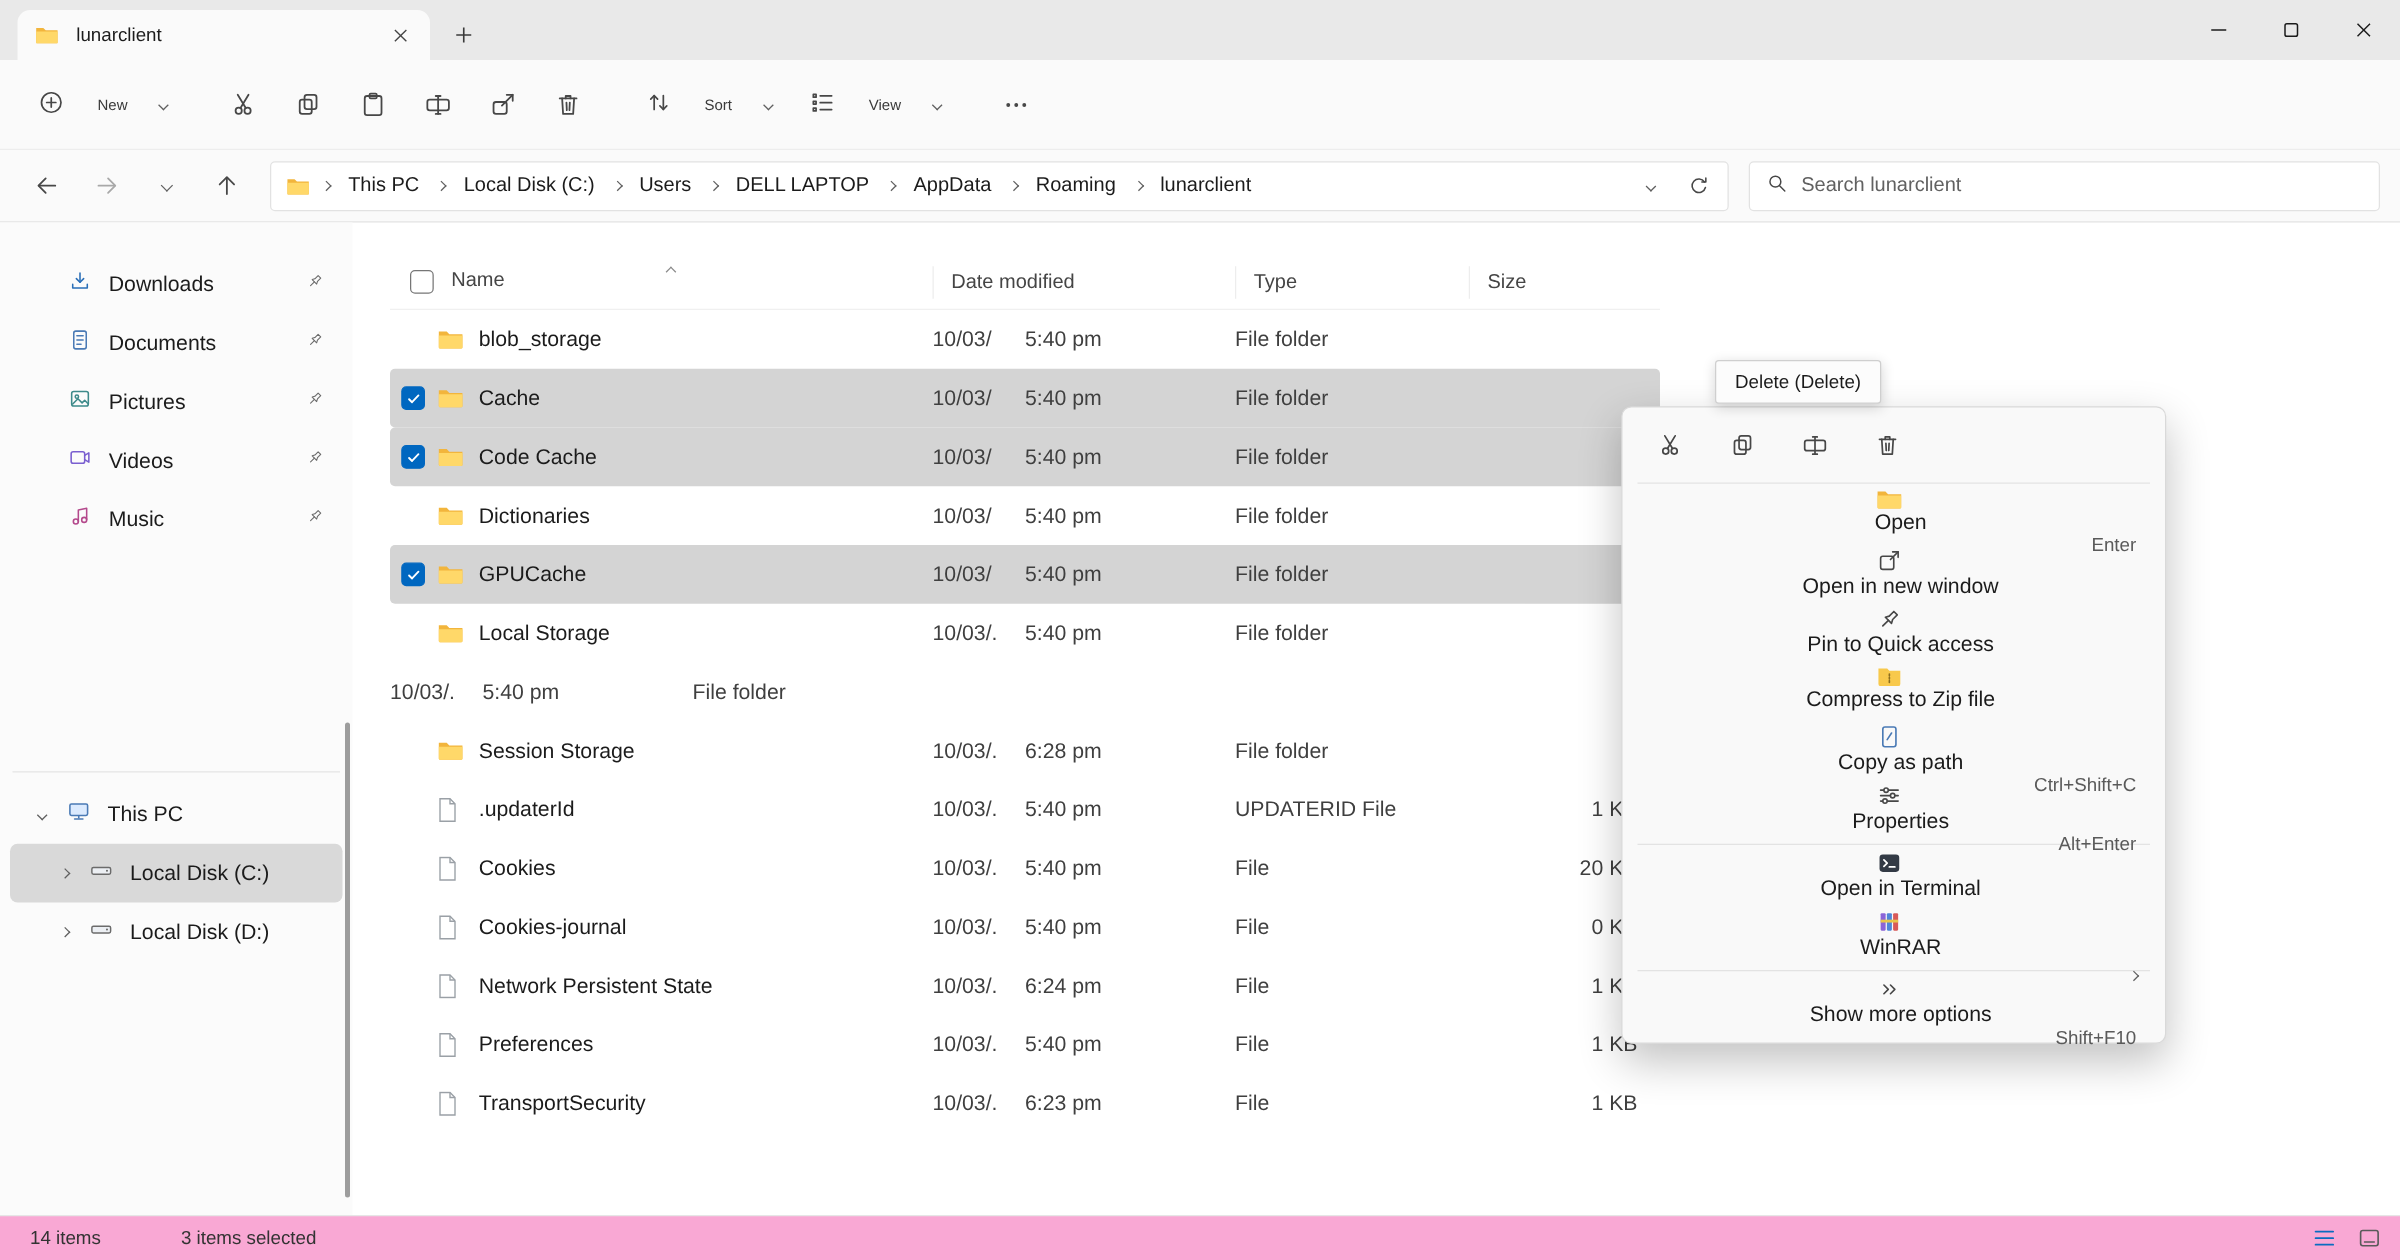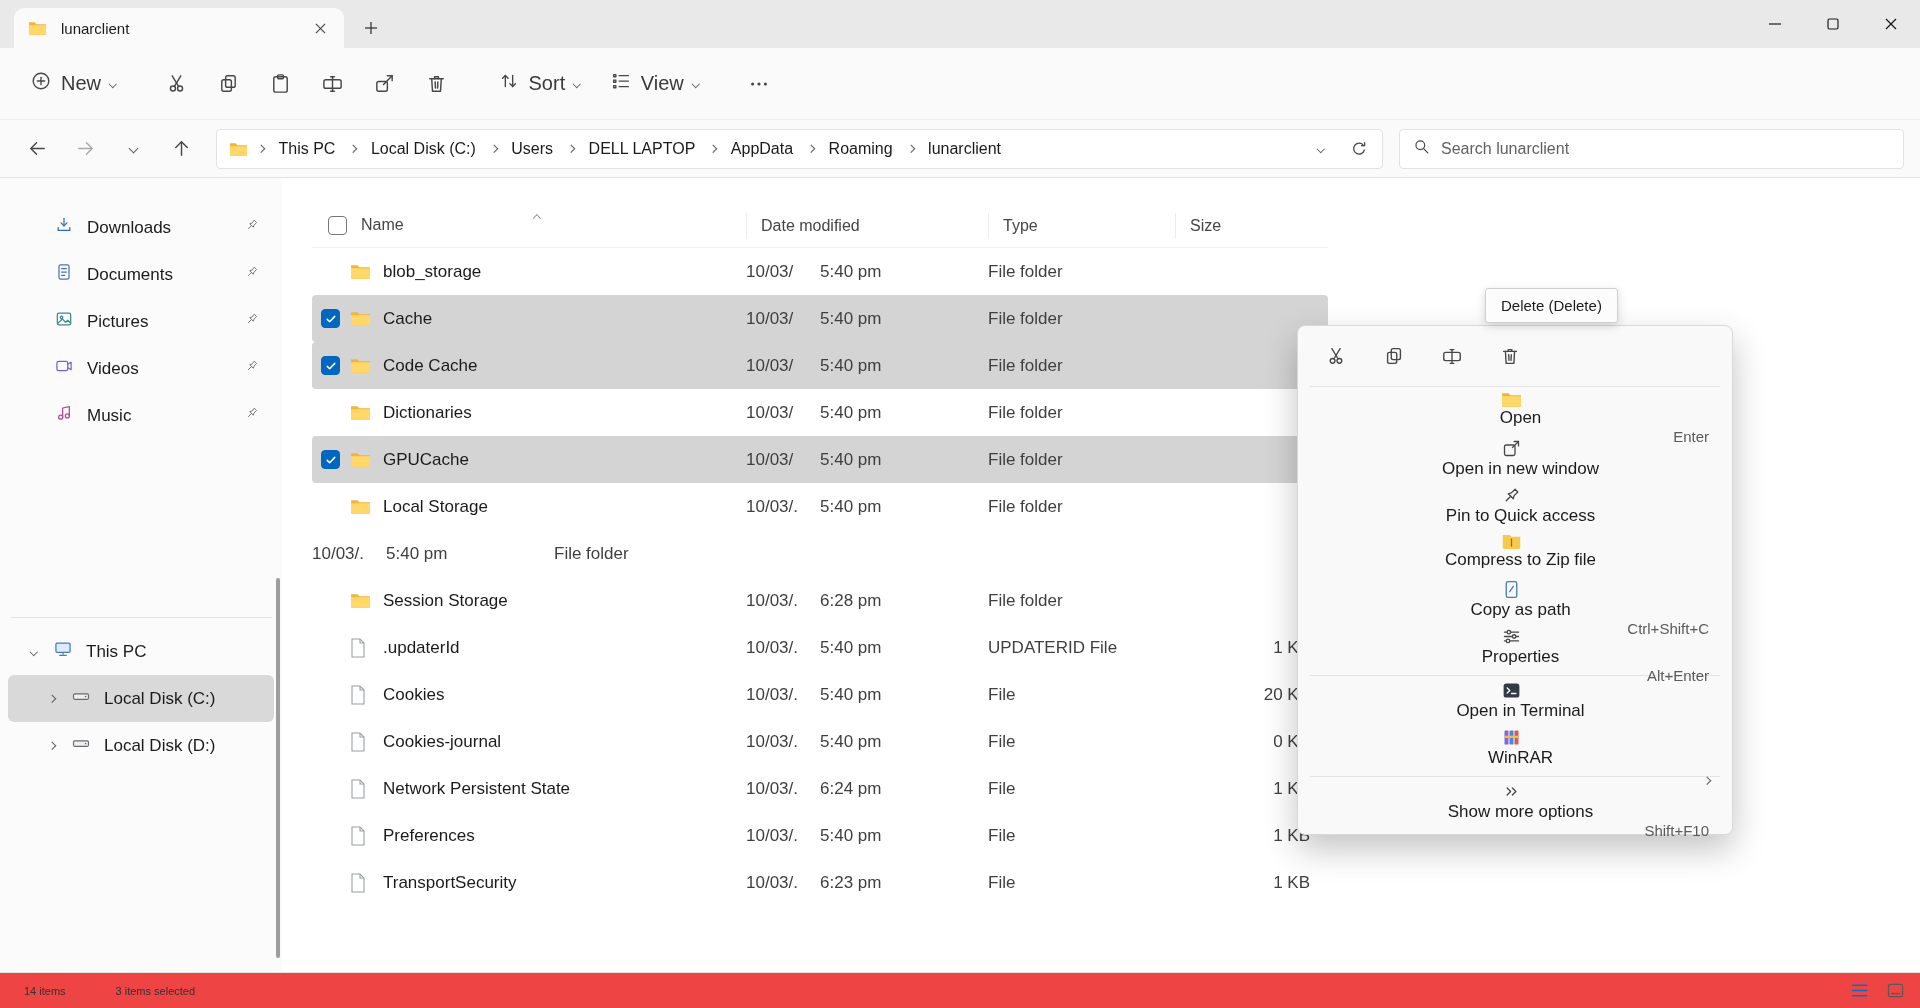--- a/index.html
+++ b/index.html
@@ -11,21 +11,21 @@
   .tab{ width:330px; height:40px; margin-left:14px; background:#fafafa; border-radius:10px 10px 0 0; display:flex; align-items:center; padding:0 10px 0 14px; gap:10px; }
   .tab-title{ font-size:15px; color:#1b1b1b; flex:1; white-space:nowrap; overflow:hidden; }
   .tab-close{ width:28px; height:28px; border-radius:5px; display:flex; align-items:center; justify-content:center; }
   .newtab{ width:34px; height:34px; margin:0 0 3px 10px; border-radius:6px; display:flex; align-items:center; justify-content:center; }
   .wcontrols{ position:absolute; right:0; top:0; height:48px; display:flex; }
   .wc{ width:58px; height:48px; display:flex; align-items:center; justify-content:center; }
   .wcic{ stroke:#1b1b1b; stroke-width:1.2; fill:none; }
 
   
   .toolbar{ height:72px; background:#fafafa; display:flex; align-items:center; padding:0 18px; gap:6px; border-bottom:1px solid #ededed; }
-  .tbtn{ display:flex; align-items:center; gap:9px; padding:10px 12px; border-radius:6px; color:#3a3a3a; font-size:20px; }
+  .tbtn{ display:flex; align-items:center; gap:26px; padding:10px 12px; border-radius:6px; color:#3a3a3a; font-size:12px; }
   .ticon{ width:46px; height:46px; display:flex; align-items:center; justify-content:center; border-radius:6px; }
   .ic{ fill:none; stroke:#474747; stroke-width:1.5; stroke-linecap:round; stroke-linejoin:round; }
   .chev{ display:inline-block; width:7px; height:7px; border-right:1.6px solid #5f5f5f; border-bottom:1.6px solid #5f5f5f; transform:rotate(45deg); }
   .chev.right{ transform:rotate(-45deg); }
   .chev.up{ transform:rotate(225deg); }
   .chev.sm{ width:5.5px; height:5.5px; }
   .gap{ width:14px; }
 
   
   .addressrow{ height:58px; background:#fafafa; display:flex; align-items:center; padding:0 16px; gap:6px; border-bottom:1px solid #e4e4e4; }
@@ -66,37 +66,37 @@
   .cbx-ph{ width:19px; height:19px; flex-shrink:0; }
   .cbx{ width:19px; height:19px; border:1.5px solid #767676; border-radius:4px; background:#fff; flex-shrink:0; }
   .cbx.checked{ background:#0067c0; border-color:#0067c0; display:flex; align-items:center; justify-content:center; }
   .fic{ width:23px; height:20px; display:flex; align-items:center; flex-shrink:0; }
   .col-date{ width:242px; color:#3f3f3f; display:flex; }
   .col-date .d{ display:inline-block; min-width:74px; }
   .col-type{ width:187px; color:#3f3f3f; }
   .col-size{ width:153px; color:#3f3f3f; text-align:right; padding-right:18px; }
 
   
-  .statusbar{ height:36px; border-top:1px solid #e6e6e6; background:#ef4444; display:flex; align-items:center; padding:0 10px 0 24px; gap:50px; font-size:11px; color:#333; }
+  .statusbar{ height:36px; border-top:1px solid #e6e6e6; background:#f9a8d4; display:flex; align-items:center; padding:0 10px 0 24px; gap:64px; font-size:15px; color:#333; }
   .status-right{ margin-left:auto; display:flex; align-items:center; gap:6px; }
   .sic{ width:30px; height:28px; display:flex; align-items:center; justify-content:center; border-radius:4px; }
 
   
   .ctxmenu{ position:absolute; left:1297px; top:325px; width:436px; background:#f9f9f9; border:1px solid #d9d9d9; border-radius:8px; box-shadow:0 14px 34px rgba(0,0,0,.24); padding-bottom:6px; z-index:50; }
   .ctx-iconrow{ display:flex; gap:10px; padding:10px 14px 8px; }
   .ctx-ibtn{ width:48px; height:40px; display:flex; align-items:center; justify-content:center; border-radius:5px; }
   .ctx-div{ height:1px; background:#e3e3e3; margin:2px 12px 4px; }
   .mi{ height:47px; display:flex; align-items:center; padding:0 18px 0 16px; margin:0 5px; border-radius:5px; font-size:17px; color:#1b1b1b;flex-direction:column; }
   .mi-ic{ width:27px; display:flex; align-items:center; flex-shrink:0; }
   .mi-label{ margin-left:13px; }
   .mi-short{ margin-left:auto; font-size:15px; color:#5a5a5a; }
   .mi-sub{ margin-left:auto; }
 
   
-  .tooltip{ position:absolute; left:1485px; top:288px; background:#fcfcfc; border:1px solid #cfcfcf; border-radius:3px; box-shadow:0 3px 10px rgba(0,0,0,.16); padding:8px 15px; font-size:15px; color:#1b1b1b; z-index:60; white-space:nowrap; }
+  .tooltip{ position:absolute; left:1372px; top:288px; background:#fcfcfc; border:1px solid #cfcfcf; border-radius:3px; box-shadow:0 3px 10px rgba(0,0,0,.16); padding:8px 15px; font-size:15px; color:#1b1b1b; z-index:60; white-space:nowrap; }
 </style>
 </head>
 <body>
 
 <div class="window">
 
   <div class="titlebar">
     <div class="tab">
       <span class="fic">
         <svg width="19" height="16" viewBox="0 0 20 16">

